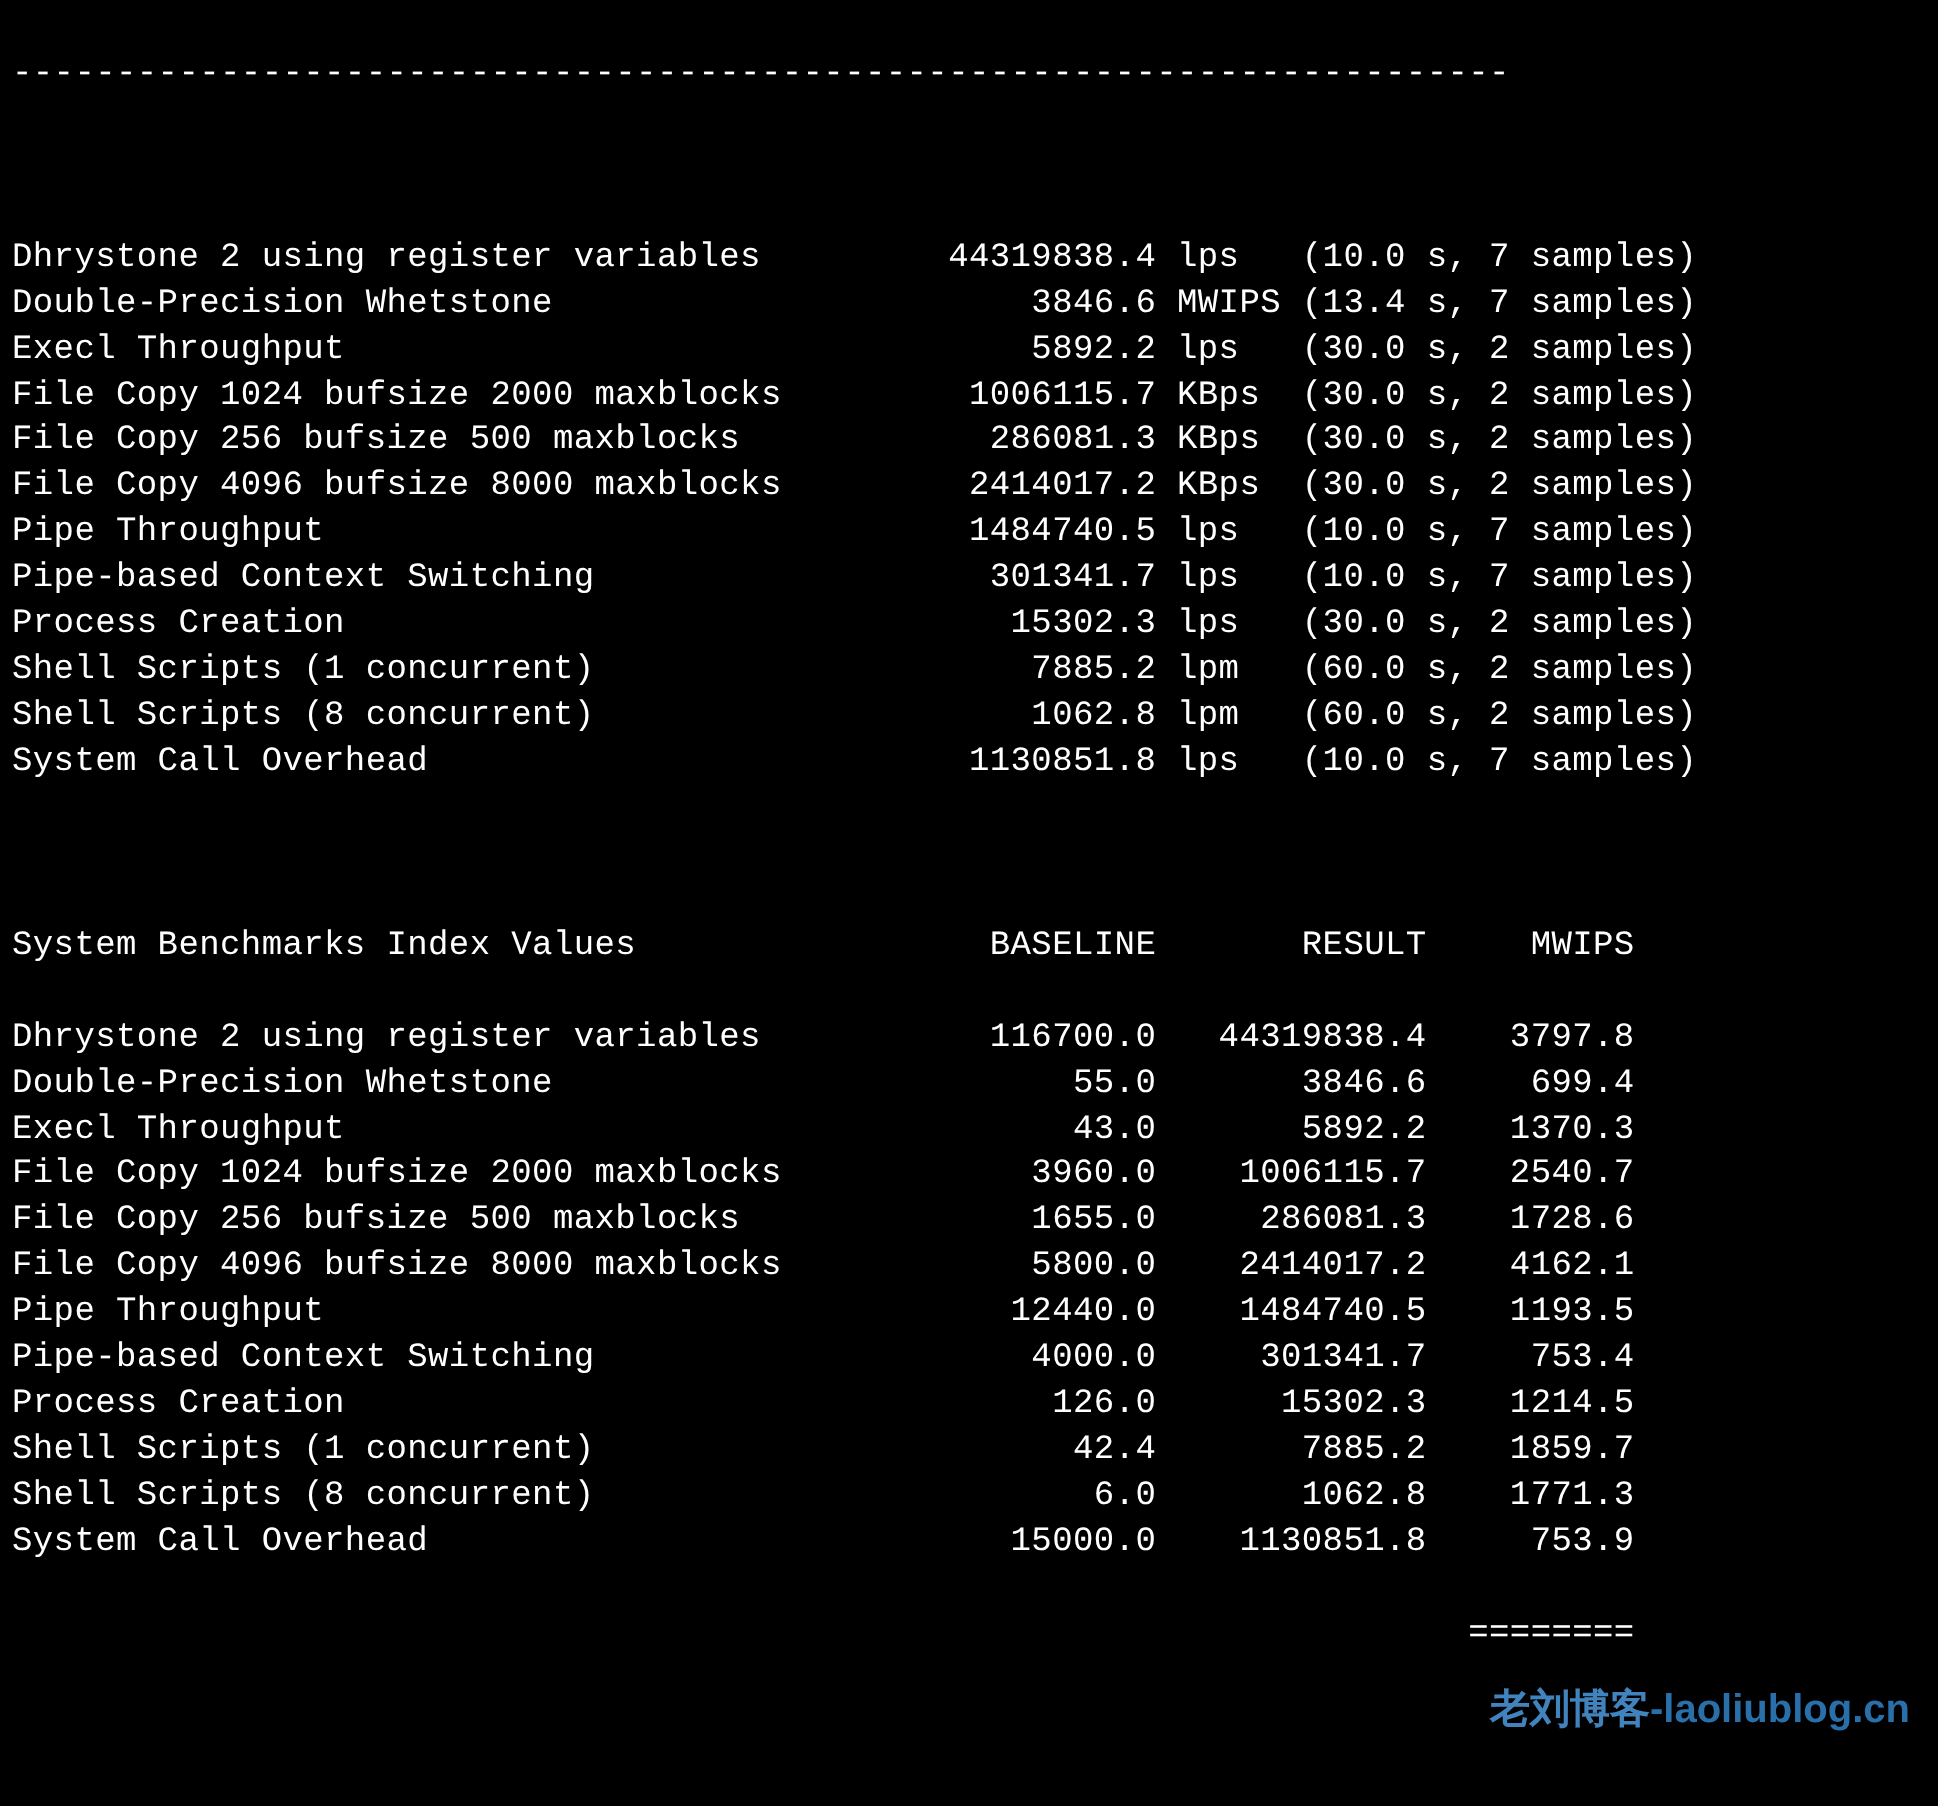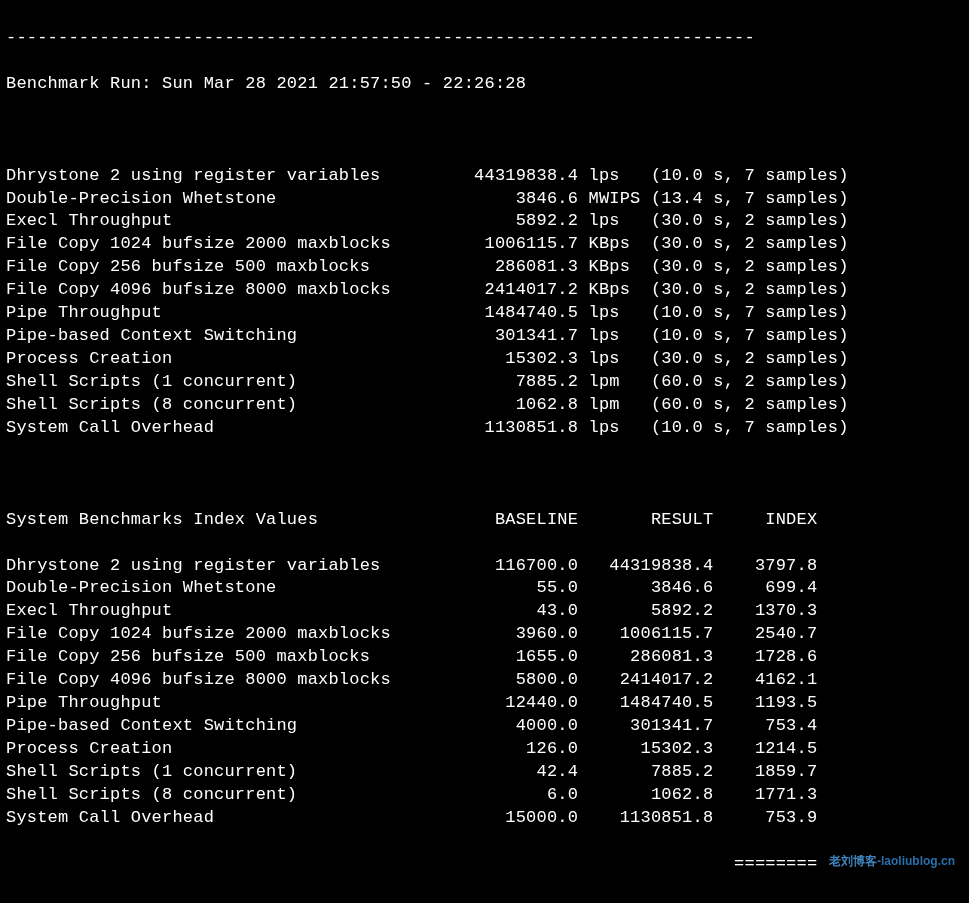--- a/index.html
+++ b/index.html
@@ -19,39 +19,38 @@
     padding: 4px 6px;
     white-space: pre;
     letter-spacing: 0.2px;
   }
   .line { display: block; }
   .watermark {
     position: absolute;
     right: 14px;
     bottom: 34px;
     font-family: sans-serif;
-    font-size: 12px;
+    font-size: 20px;
     font-weight: bold;
     color: #3a8fd6;
     opacity: 0.88;
     pointer-events: none;
   }
   .wm-cn { color: #4a96d8; }
   .wm-en { color: #2f7fc2; }
 </style>
 </head>
 <body>
 
 <div class="terminal">
 <span class="line">------------------------------------------------------------------------</span>
-<span class="line">Benchmark Run: Sun Mar 28 2021 21:57:50 - 22:26:28</span>
 <span class="line"> </span>
 <div id="results-block"><span class="line">Dhrystone 2 using register variables         44319838.4 lps   (10.0 s, 7 samples)</span><span class="line">Double-Precision Whetstone                       3846.6 MWIPS (13.4 s, 7 samples)</span><span class="line">Execl Throughput                                 5892.2 lps   (30.0 s, 2 samples)</span><span class="line">File Copy 1024 bufsize 2000 maxblocks         1006115.7 KBps  (30.0 s, 2 samples)</span><span class="line">File Copy 256 bufsize 500 maxblocks            286081.3 KBps  (30.0 s, 2 samples)</span><span class="line">File Copy 4096 bufsize 8000 maxblocks         2414017.2 KBps  (30.0 s, 2 samples)</span><span class="line">Pipe Throughput                               1484740.5 lps   (10.0 s, 7 samples)</span><span class="line">Pipe-based Context Switching                   301341.7 lps   (10.0 s, 7 samples)</span><span class="line">Process Creation                                15302.3 lps   (30.0 s, 2 samples)</span><span class="line">Shell Scripts (1 concurrent)                     7885.2 lpm   (60.0 s, 2 samples)</span><span class="line">Shell Scripts (8 concurrent)                     1062.8 lpm   (60.0 s, 2 samples)</span><span class="line">System Call Overhead                          1130851.8 lps   (10.0 s, 7 samples)</span></div>
 <span class="line"> </span>
-<span class="line" id="index-header">System Benchmarks Index Values                 BASELINE       RESULT     INDEX</span>
+<span class="line" id="index-header">System Benchmarks Index Values                 BASELINE       RESULT     MWIPS</span>
 <div id="index-block"><span class="line">Dhrystone 2 using register variables           116700.0   44319838.4    3797.8</span><span class="line">Double-Precision Whetstone                         55.0       3846.6     699.4</span><span class="line">Execl Throughput                                   43.0       5892.2    1370.3</span><span class="line">File Copy 1024 bufsize 2000 maxblocks            3960.0    1006115.7    2540.7</span><span class="line">File Copy 256 bufsize 500 maxblocks              1655.0     286081.3    1728.6</span><span class="line">File Copy 4096 bufsize 8000 maxblocks            5800.0    2414017.2    4162.1</span><span class="line">Pipe Throughput                                 12440.0    1484740.5    1193.5</span><span class="line">Pipe-based Context Switching                     4000.0     301341.7     753.4</span><span class="line">Process Creation                                  126.0      15302.3    1214.5</span><span class="line">Shell Scripts (1 concurrent)                       42.4       7885.2    1859.7</span><span class="line">Shell Scripts (8 concurrent)                        6.0       1062.8    1771.3</span><span class="line">System Call Overhead                            15000.0    1130851.8     753.9</span></div>
 <span class="line" id="score-rule">                                                                      ========</span>
 
 
 
 
 </div>
 
 <div class="watermark">
   <span class="wm-cn">老刘博客</span><span class="wm-en">-laoliublog.cn</span>

